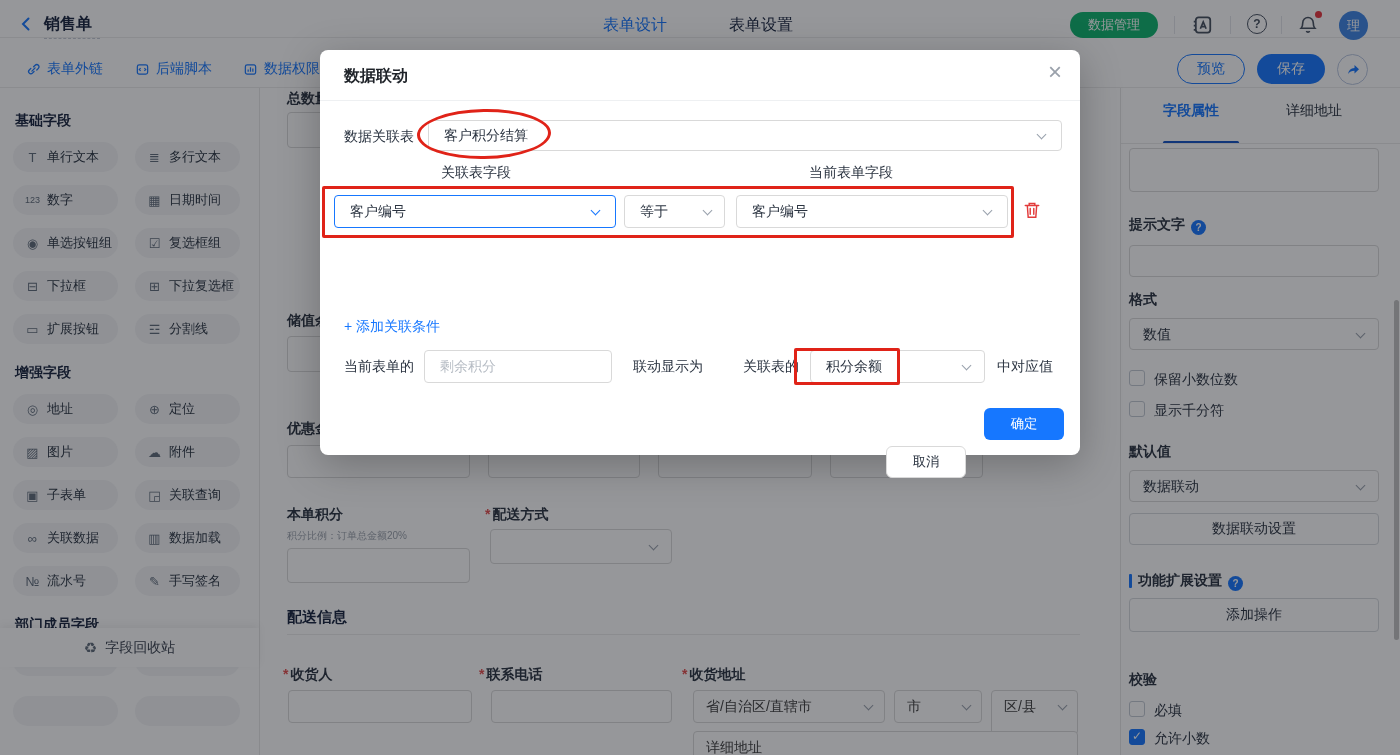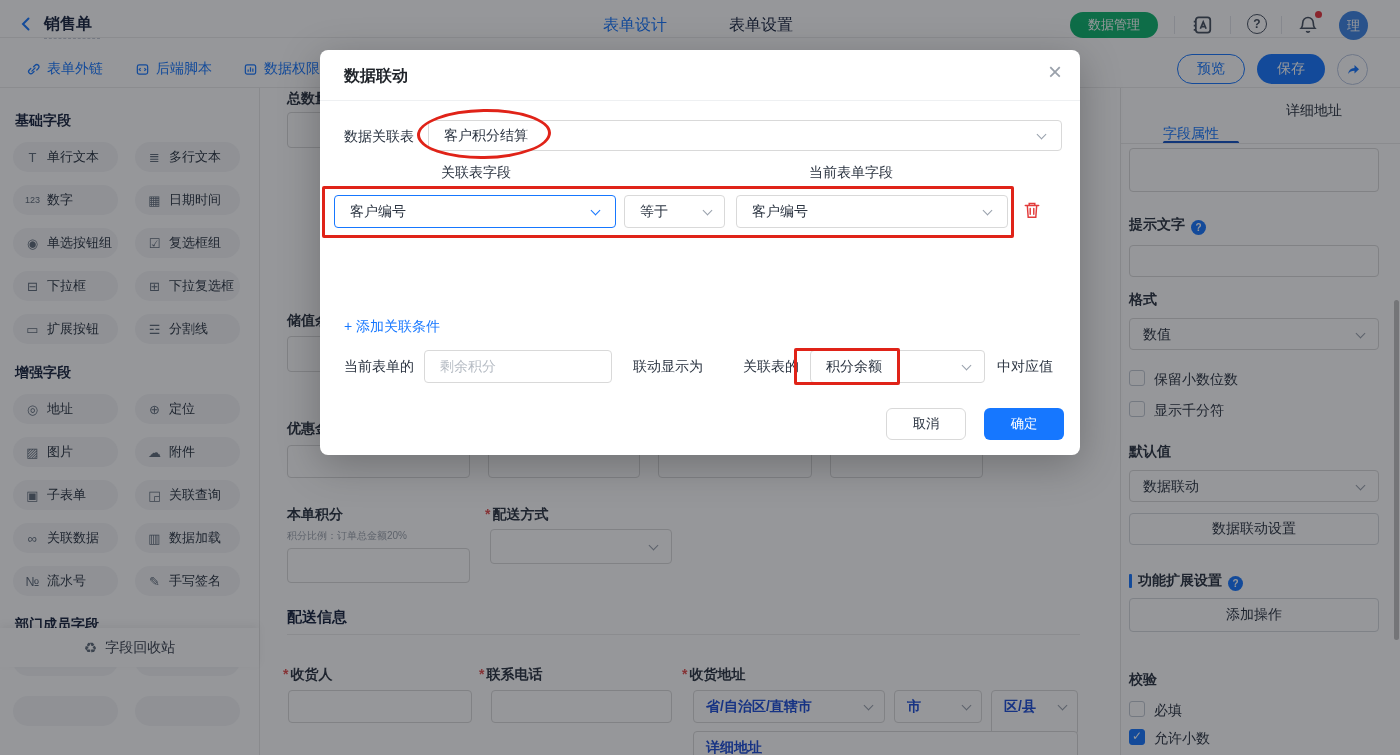--- a/index.html
+++ b/index.html
@@ -36,30 +36,30 @@
   .sb-icon { color:#5f6b7a; font-size:13px; width:15px; display:inline-flex; justify-content:center; }
   .sb-label { color:#2a3441; font-size:13px; white-space:nowrap;text-align:center; }
   #recycle-bar { position:absolute; left:0; top:628px; width:259px; height:39px; background:#fff; box-shadow:0 -3px 8px rgba(0,0,0,.06); display:flex; align-items:center; justify-content:center; gap:8px; color:#39414e; cursor:pointer; }
 
   
   #canvas { position:absolute; left:261px; top:88px; width:859px; height:667px; background:#fff; z-index:1; }
   .fld-label { position:absolute; font-weight:700; color:#2a3340; }
   .fld-hint { position:absolute; color:#9aa1ab; font-size:10px; }
   .inp { position:absolute; background:#fff; border:1px solid #d9d9d9; border-radius:4px; }
   .req { color:#e34d4d; margin-right:2px; }
-  .ph { position:absolute; color:#1d4ed8;font-weight:bold; }
+  .ph { position:absolute; color:#404040; }
   .sect-title { position:absolute; font-weight:700; font-size:15px; color:#17233d; }
   .hline { position:absolute; height:1px; background:#ebebeb; }
   .chev { position:absolute; width:7px; height:7px; border-right:1.6px solid #98a1ac; border-bottom:1.6px solid #98a1ac; transform:rotate(45deg); }
   .chev.blue { border-color:#1677ff; }
 
   
   #rightpanel { position:absolute; left:1120px; top:88px; width:280px; height:667px; background:#fff; border-left:1px solid #e6e6e6; z-index:1; }
   .rp-tab { position:absolute; top:14px; font-size:14px; cursor:pointer; color:#2a3340; }
-  .rp-tab.active { color:#1677ff; font-weight:400;margin-top:23px; }
+  .rp-tab.active { color:#1677ff; font-weight:700; }
   .rp-tabline { position:absolute; left:42px; top:53px; width:76px; height:3px; background:#1353c4; border-radius:2px; }
   .rp-div { position:absolute; left:0; top:55px; width:280px; height:1px; background:#e9e9e9; }
   .rp-label { position:absolute; font-weight:700; color:#2a3340; }
   .q-badge { display:inline-flex; width:15px; height:15px; background:#1677ff; color:#fff; border-radius:50%; align-items:center; justify-content:center; font-size:10px; font-weight:700; margin-left:6px; vertical-align:-2px; }
   .cb { position:absolute; width:16px; height:16px; border:1px solid #c3c9d2; border-radius:3px; background:#fff; cursor:pointer; }
   .cb.on { background:#1677ff; border-color:#1677ff; }
   .cb.on::after { content:"✓"; color:#fff; font-size:12px; position:absolute; left:2px; top:-1px; }
   .cb-label { position:absolute; color:#2a3340; }
   .rp-btn { position:absolute; border:1px solid #d6d9de; border-radius:4px; background:#fff; display:flex; align-items:center; justify-content:center; color:#2a3340; cursor:pointer; }
   .blue-bar { position:absolute; width:3px; height:14px; background:#1677ff; border-radius:1px; }
@@ -70,21 +70,21 @@
   #modal { position:absolute; left:320px; top:50px; width:760px; height:405px; background:#fff; border-radius:8px; box-shadow:0 10px 40px rgba(0,0,0,.25); z-index:50; }
   .m-title { position:absolute; left:24px; top:16px; font-size:16px; font-weight:700; color:#1f2329; }
   .m-close { position:absolute; right:18px; top:10px; font-size:24px; color:#9aa1ab; cursor:pointer; line-height:1; }
   .m-hdiv { position:absolute; left:0; top:50px; width:760px; height:1px; background:#eef0f2; }
   .m-label { position:absolute; color:#2a3340; }
   .m-colhead { position:absolute; color:#2a3340; }
   .sel { position:absolute; background:#fff; border:1px solid #d9d9d9; border-radius:4px; cursor:pointer; }
   .sel .val { position:absolute; left:15px; top:6px; color:#2a3340; white-space:nowrap; }
   .sel.focus { border:1px solid #1677ff; }
   .m-link { position:absolute; color:#1677ff; cursor:pointer; }
-  .m-btn-cancel { position:absolute; width:80px; height:32px; border:1px solid #d9d9d9; border-radius:6px; background:#fff; color:#2a3340; display:flex; align-items:center; justify-content:center; cursor:pointer; }
+  .m-btn-cancel { position:absolute; width:80px; height:32px; border:1px solid #d9d9d9; border-radius:6px; background:#fff; color:#2a3340; display:flex; align-items:center; justify-content:center; cursor:pointer;margin-top:38px; }
   .m-btn-ok { position:absolute; width:80px; height:32px; border:none; border-radius:6px; background:#1677ff; color:#fff; display:flex; align-items:center; justify-content:center; cursor:pointer; }
 
   
   .anno { position:absolute; border:3px solid #e02318; z-index:60; pointer-events:none; }
   .anno.ellipse { border-radius:50%; transform:rotate(-1deg); }
   .anno.rect { border-radius:2px; }
 </style>
 </head>
 <body>
 

